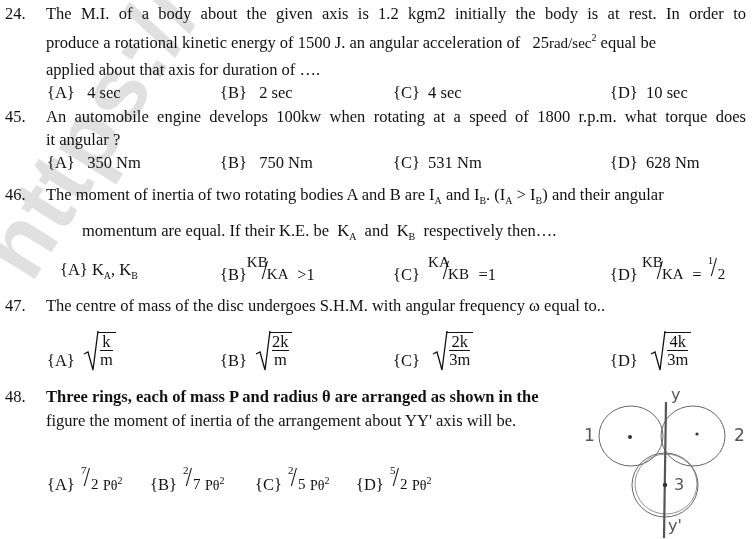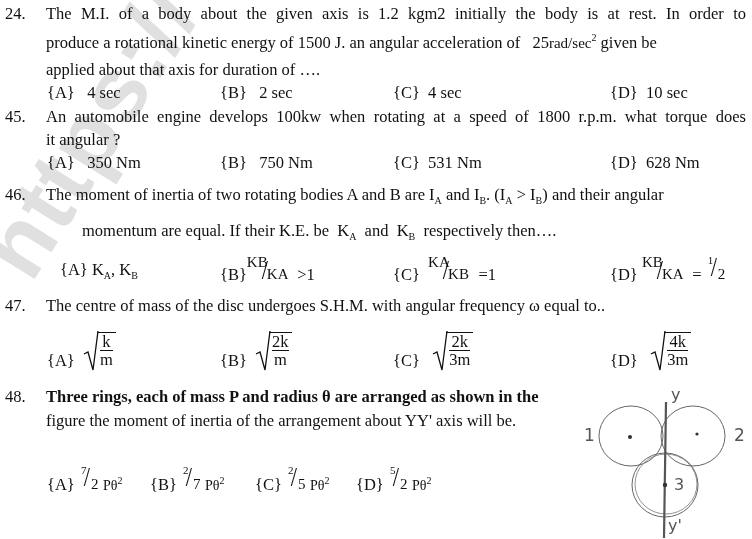--- a/index.html
+++ b/index.html
@@ -40,21 +40,21 @@
 <body>
 
 <div class="watermark">https://www.stu</div>
 
 <div class="q" style="top:0;">
   <span class="num" style="top:4px;">24.</span>
   <span class="line just" style="top:4px;">The M.I. of a body about the given axis is 1.2 kgm2 initially the body is at rest. In order to</span>
   <span class="line" style="top:32px;">
     <span>produce a rotational kinetic energy of 1500 J. an angular acceleration of</span>
     <span style="margin-left:8px;">25</span><span style="font-size:15px;">rad/sec</span><sup>2</sup>
-    <span>given be</span>
+    <span>equal be</span>
   </span>
   <span class="line" style="top:60px;">applied about that axis for duration of ….</span>
   <span class="opt" style="left:47px;top:83px;"><span>{A}</span>&nbsp;&nbsp;&nbsp;<span>4  sec</span></span>
   <span class="opt" style="left:220px;top:83px;"><span>{B}</span>&nbsp;&nbsp;&nbsp;<span>2  sec</span></span>
   <span class="opt" style="left:393px;top:83px;"><span>{C}</span>&nbsp;&nbsp;<span>4  sec</span></span>
   <span class="opt" style="left:610px;top:83px;"><span>{D}</span>&nbsp;&nbsp;<span>10  sec</span></span>
 </div>
 
 <div class="q" style="top:0;">
   <span class="num" style="top:107px;">45.</span>

